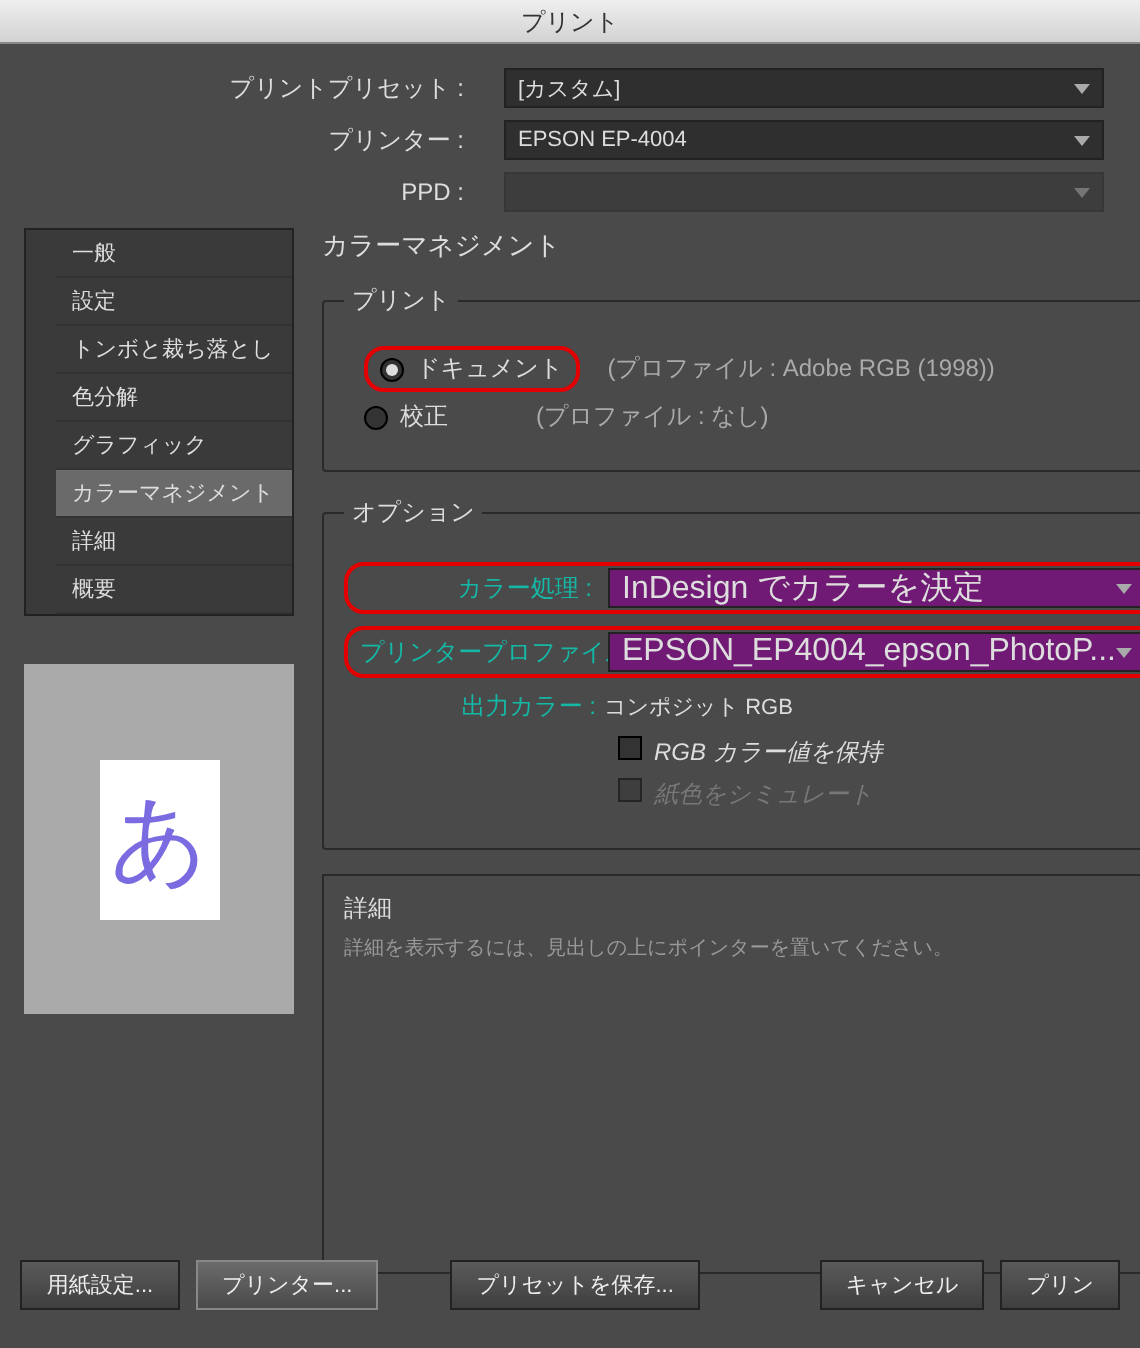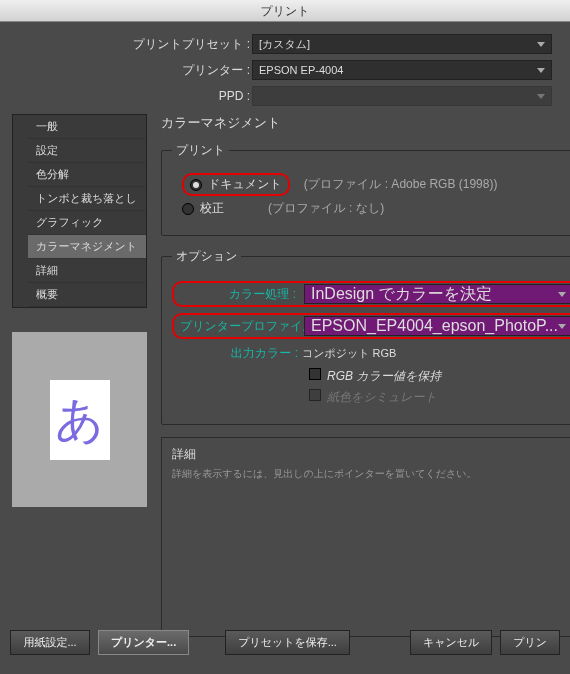--- a/index.html
+++ b/index.html
@@ -15,21 +15,21 @@
   .titlebar {
     height: 22px; line-height: 22px;
     background: linear-gradient(#efefef, #d2d2d2);
     text-align: center; color: #333; font-size: 12px;
     border-bottom: 1px solid #888;
   }
   .dialog-body {
     padding: 12px 12px 0 12px;
   }
   .row { display: flex; align-items: center; margin-bottom: 6px; }
-  .row-label { width: 240px; text-align: right; padding-right: 2px; color: #ddd; font-size: 12px; }
+  .row-label { width: 240px; text-align: right; padding-right: 20px; color: #ddd; font-size: 12px; }
   .select {
     display: flex; align-items: center;
     background: #2f2f2f;
     border: 1px solid #222;
     height: 20px;
     color: #ddd; padding: 0 6px;
     font-size: 11px;
     position: relative;
     width: 300px;
   }
@@ -141,21 +141,21 @@
   .btn {
     background: linear-gradient(#5a5a5a, #3f3f3f);
     border: 1px solid #222;
     color: #eee;
     padding: 4px 12px;
     font-size: 11px;
     cursor: pointer;
     min-width: 80px;
     text-align: center;
   }
-  .btn.active { border: 1px solid #888; background: linear-gradient(#6b6b6b,#4a4a4a); font-weight: bold; }
+  .btn.active { border: 1px solid #888; background: linear-gradient(#6b6b6b,#4a4a4a); }
   .spacer { flex: 1; }
 </style>
 </head>
 <body>
 
 <div class="titlebar">
   <span>プリント</span>
 </div>
 
 <div class="dialog-body">
@@ -179,22 +179,22 @@
       <span></span>
       <div class="caret"></div>
     </div>
   </div>
 
   <div class="main-area">
     <div class="sidebar">
       <div class="sidebar-list">
         <div class="sidebar-item"><span>一般</span></div>
         <div class="sidebar-item"><span>設定</span></div>
+        <div class="sidebar-item"><span>トンボと裁ち落とし</span></div>
         <div class="sidebar-item"><span>色分解</span></div>
-        <div class="sidebar-item"><span>トンボと裁ち落とし</span></div>
         <div class="sidebar-item"><span>グラフィック</span></div>
         <div class="sidebar-item selected"><span>カラーマネジメント</span></div>
         <div class="sidebar-item"><span>詳細</span></div>
         <div class="sidebar-item"><span>概要</span></div>
       </div>
       <div class="preview">
         <div class="preview-inner">
           <span>あ</span>
         </div>
       </div>

